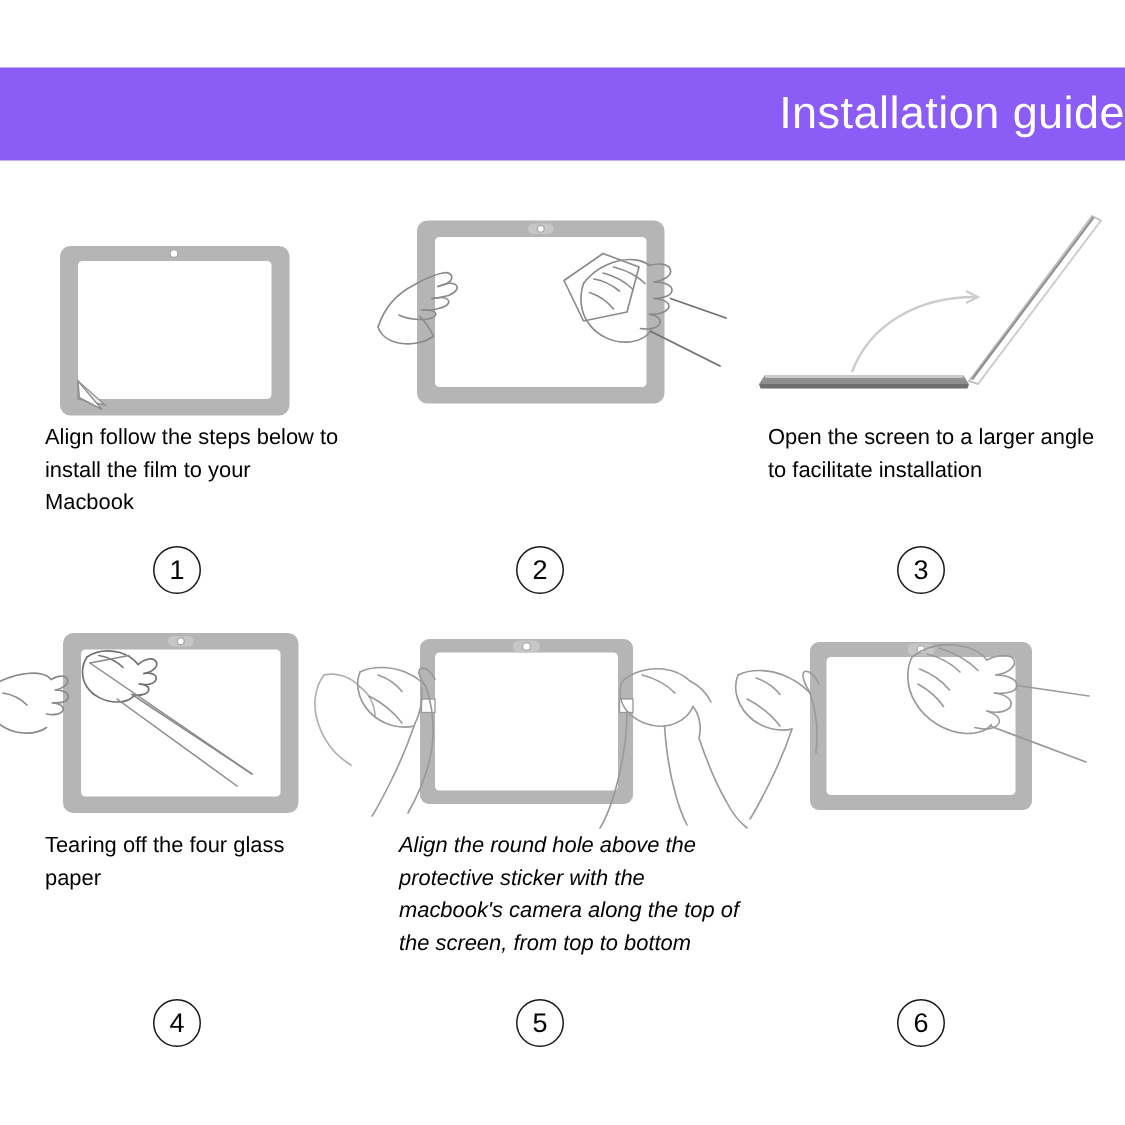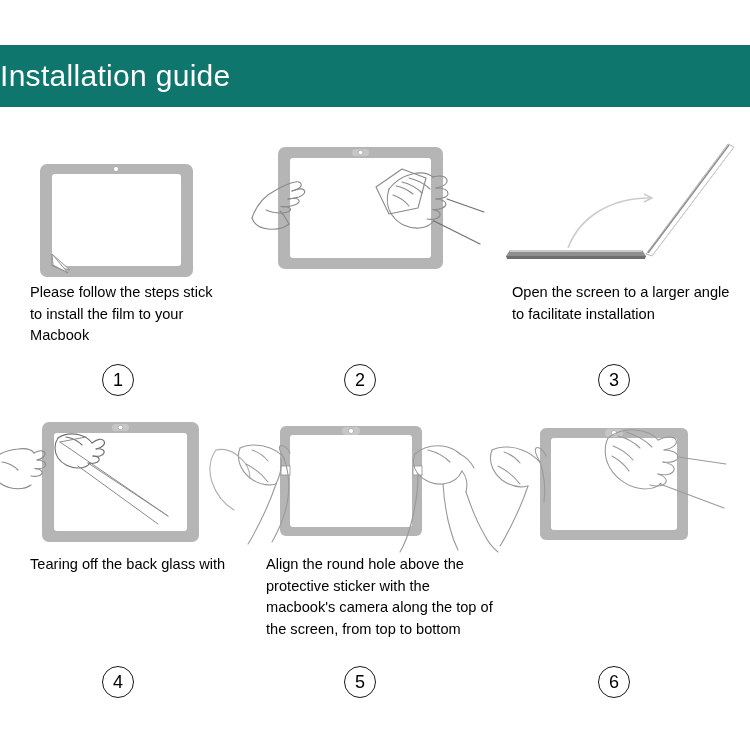--- a/index.html
+++ b/index.html
@@ -22,24 +22,24 @@
     box-sizing: border-box;
   }
 
   
   .banner {
     position: absolute;
     left: 0;
     top: 45px;
     width: 750px;
     height: 62px;
-    background: #0f766e;
+    background: #8b5cf6;
     display: flex;
     align-items: center;
-    justify-content: flex-start;
+    justify-content: flex-end;
   }
   .banner-title {
     color: #ffffff;
     font-size: 30px;
     font-weight: 400;
     letter-spacing: 0.3px;
     font-family: "Liberation Sans", sans-serif;
   }
 
   
@@ -76,21 +76,21 @@
     width: 100%;
     padding: 0 22px 0 30px;
     box-sizing: border-box;
     font-size: 14.6px;
     line-height: 21.5px;
     color: #000000;
     font-family: "Liberation Sans", sans-serif;
   }
   .cell.c2 .caption { padding-left: 18px; padding-right: 10px; }
   .cell.c3 .caption { padding-left: 12px; padding-right: 6px; }
-  .cell.c5 .caption { padding-left: 16px; padding-right: 6px; }
+  .cell.c5 .caption { padding-left: 16px; padding-right: 6px; font-style: italic; }
   .cell.c6 .caption { padding-left: 12px; padding-right: 2px; }
 
   .stepnum {
     position: absolute;
     left: 50%;
     transform: translateX(-50%);
     width: 30px;
     height: 30px;
     border: 1.4px solid #1a1a1a;
     border-radius: 50%;
@@ -133,21 +133,21 @@
             <circle cx="116" cy="37" r="2.6" fill="#ffffff" stroke="#a8a8a8" stroke-width="0.9"></circle>
           </g>
 
           <g>
             <path d="M52 122 L70 138 L52 134 Z" fill="#f2f2f2" stroke="#8f8f8f" stroke-width="0.9"></path>
             <path d="M52 122 L68 141 L53 133 Z" fill="#ffffff" stroke="#8f8f8f" stroke-width="0.9"></path>
             <path d="M52 133 L68 141" stroke="#8f8f8f" stroke-width="0.9" fill="none"></path>
           </g>
         </svg>
       </div>
-      <div class="caption">Please follow the steps stick to install the film to your Macbook</div>
+      <div class="caption">Align follow the steps below to install the film to your Macbook</div>
       <div class="stepnum">1</div>
     </div>
 
     <div class="cell c2 row1">
       <div class="art">
         <svg width="250" height="148" viewBox="0 0 250 148">
           <g>
             <rect x="28" y="15" width="165" height="122" rx="7" ry="7" fill="#b5b5b5"></rect>
             <rect x="40" y="26" width="141" height="100" rx="3" ry="3" fill="#ffffff"></rect>
             <rect x="102" y="17" width="17" height="7" rx="3.5" fill="#c6c6c6"></rect>
@@ -250,21 +250,21 @@
             <path d="M60 38 L86 33"></path>
           </g>
 
           <g fill="none" stroke="#b0b0b0" stroke-width="1.1" stroke-linecap="round" stroke-linejoin="round">
             <path d="M216 46 C224 44 234 47 240 54"></path>
             <path d="M216 46 C210 54 208 66 212 78 C216 90 224 100 234 106"></path>
             <path d="M240 54 C246 58 250 66 250 74"></path>
           </g>
         </svg>
       </div>
-      <div class="caption">Tearing off the back glass with</div>
+      <div class="caption">Tearing off the four glass paper</div>
       <div class="stepnum">4</div>
     </div>
 
     <div class="cell c5 row2">
       <div class="art">
         <svg width="250" height="148" viewBox="0 0 250 148">
           <g>
             <rect x="30" y="22" width="142" height="110" rx="6" ry="6" fill="#b5b5b5"></rect>
             <rect x="40" y="31" width="122" height="92" rx="3" ry="3" fill="#ffffff"></rect>
             <rect x="92" y="23" width="18" height="8" rx="4" fill="#c6c6c6"></rect>

